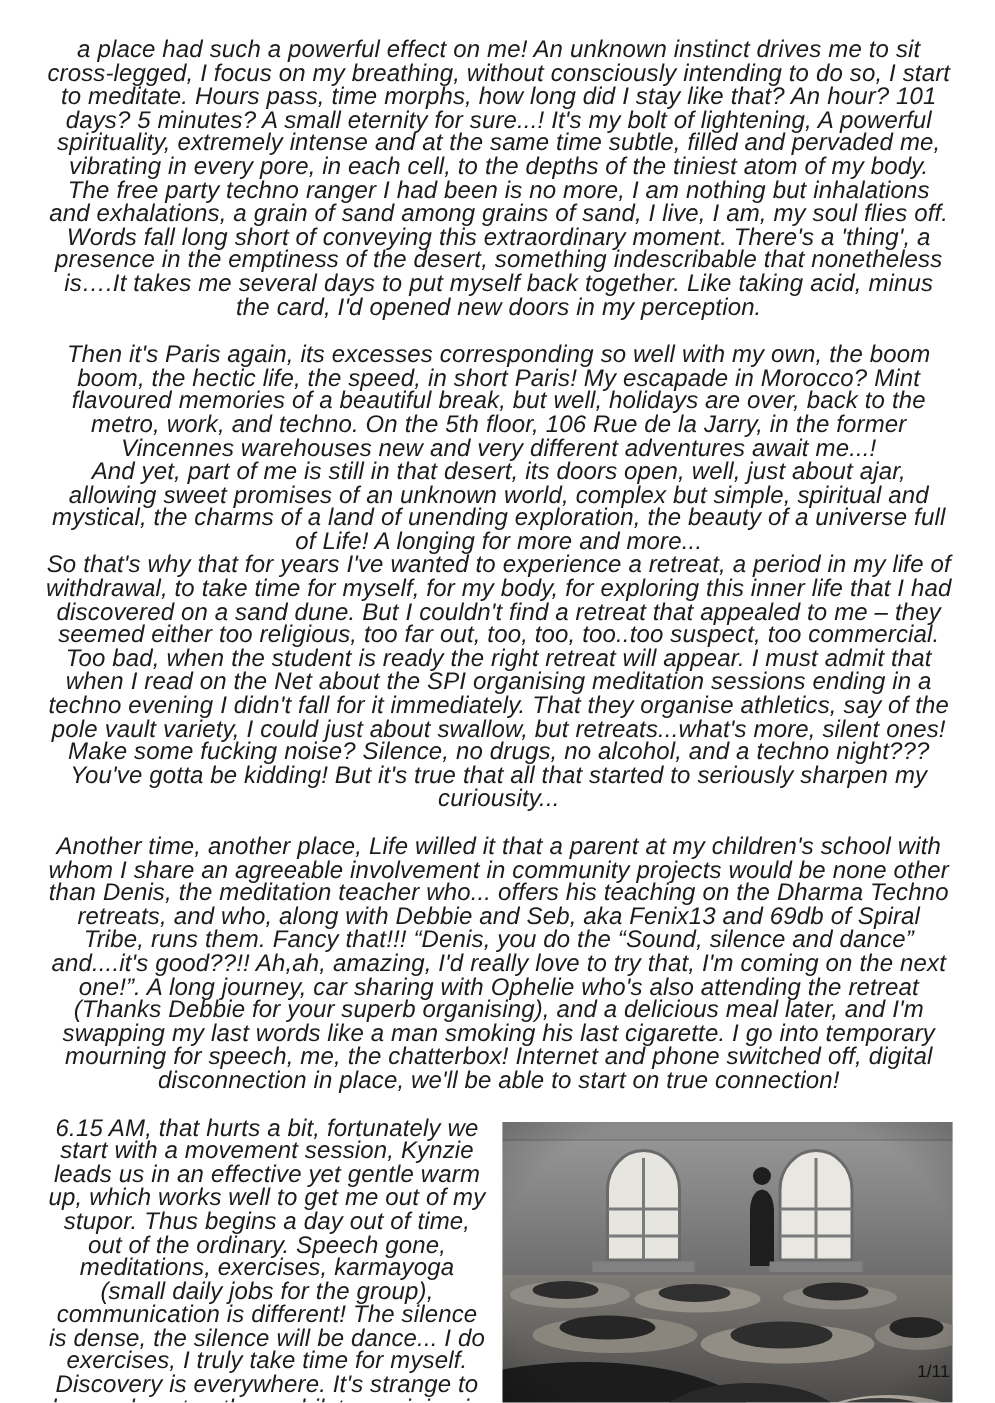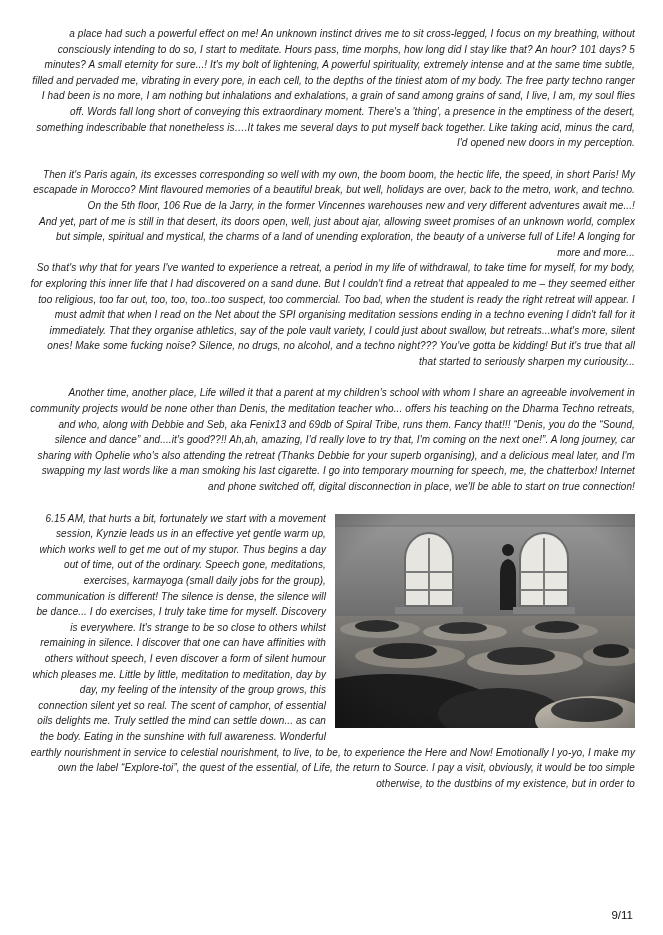--- a/index.html
+++ b/index.html
@@ -15,24 +15,24 @@
     overflow: hidden;
   }
   .content {
     position: absolute;
     left: 30px;
     top: 26px;
     width: 605px;
   }
   p.para {
     margin: 0 0 16px 0;
-    font-size: 10px;
+    font-size: 16px;
     line-height: 15.6px;
     letter-spacing: 0.1px;
-    text-align: right;
+    text-align: center;
   }
   p.para.tight { margin-bottom: 0; }
   .photo-float {
     float: right;
     width: 300px;
     height: 214px;
     margin: 3px 0 7px 9px;
     display: block;
     overflow: hidden;
     background: #6f6f6f;
@@ -121,14 +121,14 @@
           <ellipse cx="252" cy="196" rx="36" ry="12" fill="#3a3a3a"></ellipse>
 
           <rect x="0" y="0" width="300" height="214" fill="url(#vignette)"></rect>
         </svg>
       </span>
       <span>6.15 AM, that hurts a bit, fortunately we start with a movement session, Kynzie leads us in an effective yet gentle warm up, which works well to get me out of my stupor. Thus begins a day out of time, out of the ordinary. Speech gone, meditations, exercises, karmayoga (small daily jobs for the group), communication is different! The silence is dense, the silence will be dance... I do exercises, I truly take time for myself. Discovery is everywhere. It's strange to be so close to others whilst remaining in silence. I discover that one can have affinities with others without speech, I even discover a form of silent humour which pleases me. Little by little, meditation to meditation, day by day, my feeling of the intensity of the group grows, this connection silent yet so real. The scent of camphor, of essential oils delights me. Truly settled the mind can settle down... as can the body. Eating in the sunshine with full awareness. Wonderful earthly nourishment in service to celestial nourishment, to live, to be, to experience the Here and Now! Emotionally I yo-yo, I make my own the label “Explore-toi”, the quest of the essential, of Life, the return to Source. I pay a visit, obviously, it would be too simple otherwise, to the dustbins of my existence, but in order to</span>
     </p>
 
   </div>
 
-  <div class="page-number">9/11</div>
+  <div class="page-number">1/11</div>
 </div>
 
 </body></html>

